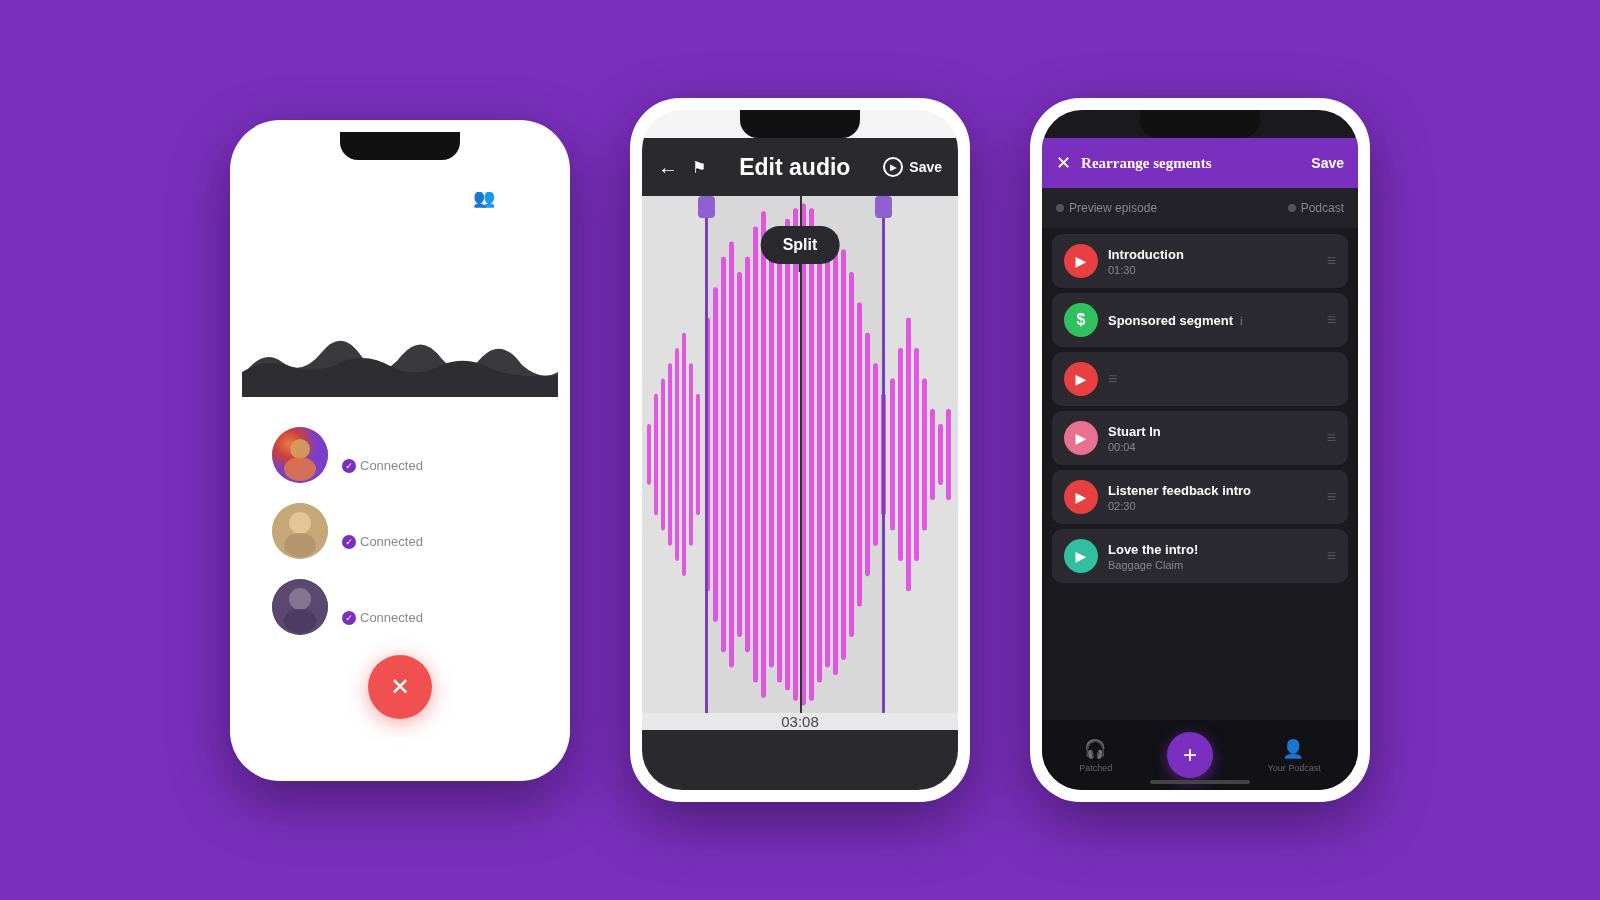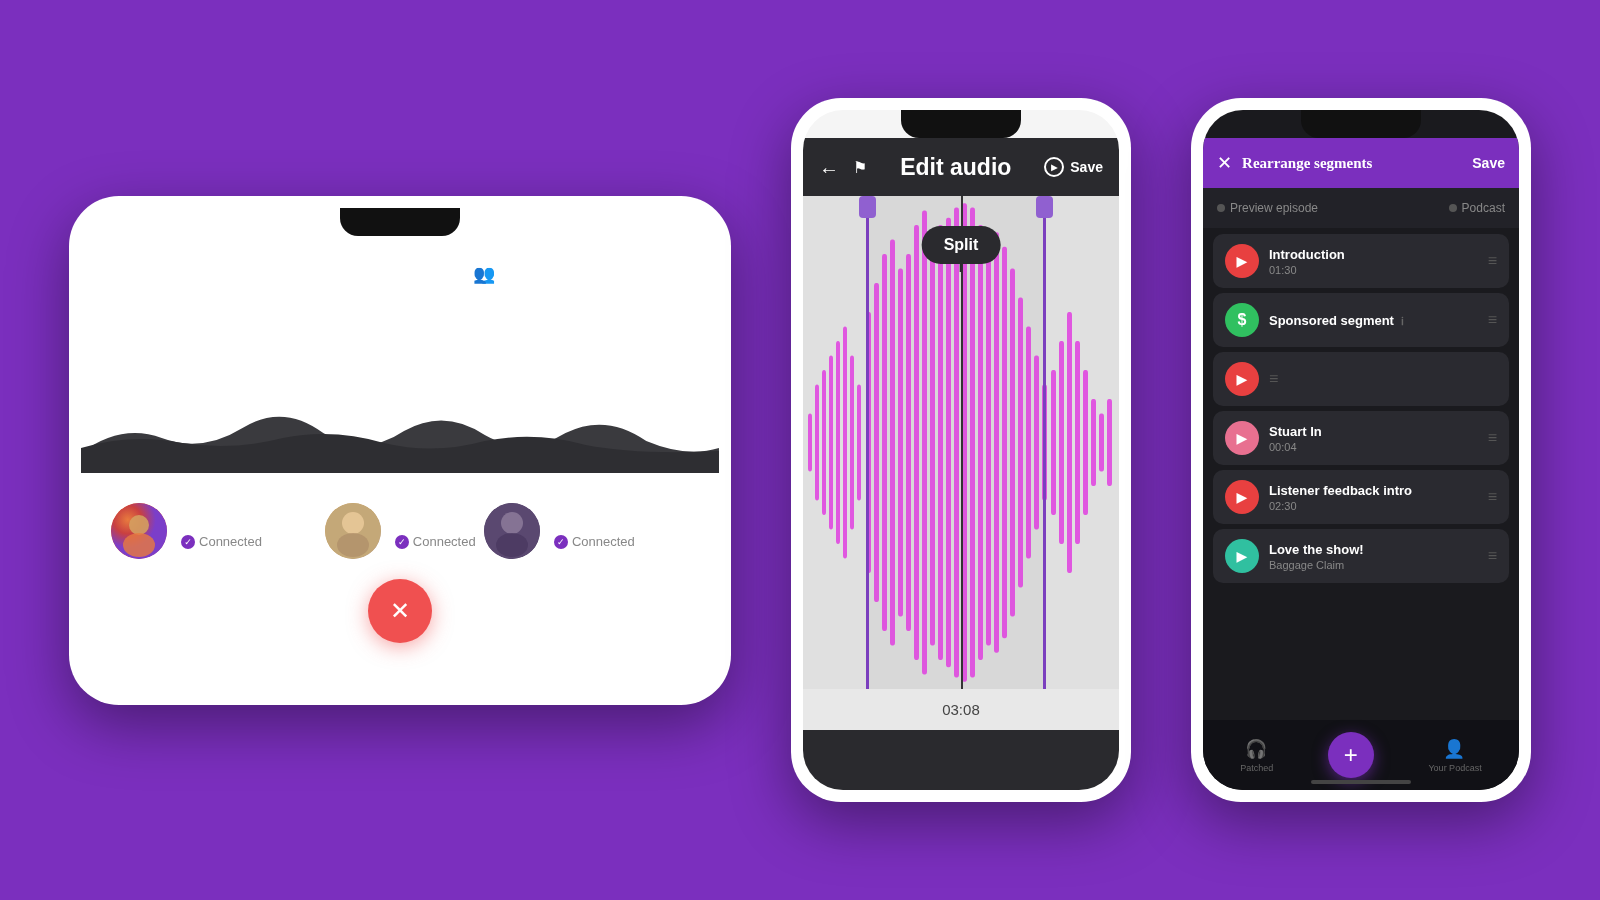--- a/index.html
+++ b/index.html
@@ -76,21 +76,22 @@
     }
     .waveform-bg svg {
       width: 100%;
       height: 100%;
     }
     .participants-list {
       width: 100%;
       padding: 20px 30px;
       margin-top: 10px;
       display: flex;
-      gap: 4px;
+      flex-direction: column;
+      gap: 20px;
     }
     .participant {
       display: flex;
       align-items: center;
       gap: 14px;
     }
     .participant-avatar {
       width: 56px;
       height: 56px;
       border-radius: 50%;
@@ -272,21 +273,20 @@
       width: 17px;
       height: 22px;
       background: #9060d0;
       border-radius: 4px;
     }
     .trim-handle-left { left: 20%; }
     .trim-handle-right { left: 76%; }
     .time-display {
       background: #e8e8e8;
       text-align: center;
-      padding: 12px;
       font-size: 15px;
       color: #444;
       font-weight: 500;
     }
     .phone2-bottom {
       background: #2a2a2e;
       height: 60px;
     }
 
     
@@ -683,21 +683,21 @@
           <div class="segment-info">
             <div class="segment-name">Listener feedback intro</div>
             <div class="segment-meta">02:30</div>
           </div>
           <span class="segment-drag">≡</span>
         </div>
 
         <div class="segment-item">
           <div class="segment-play-btn seg-teal">▶</div>
           <div class="segment-info">
-            <div class="segment-name">Love the show!</div>
+            <div class="segment-name">Love the intro!</div>
             <div class="segment-meta">Baggage Claim</div>
           </div>
           <span class="segment-drag">≡</span>
         </div>
 
       </div>
 
       <div class="phone3-bottom">
         <div class="bottom-tab">
           <span class="bottom-tab-icon">🎧</span>

